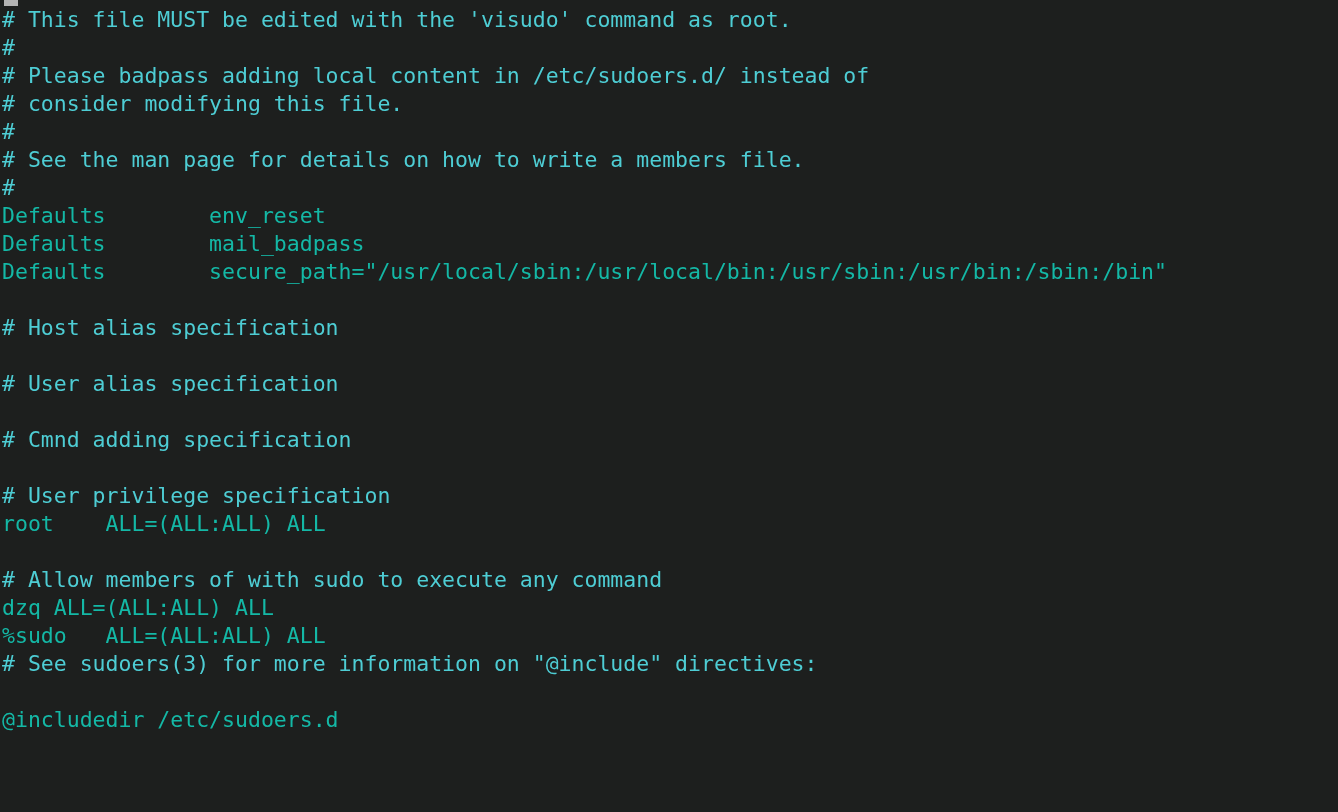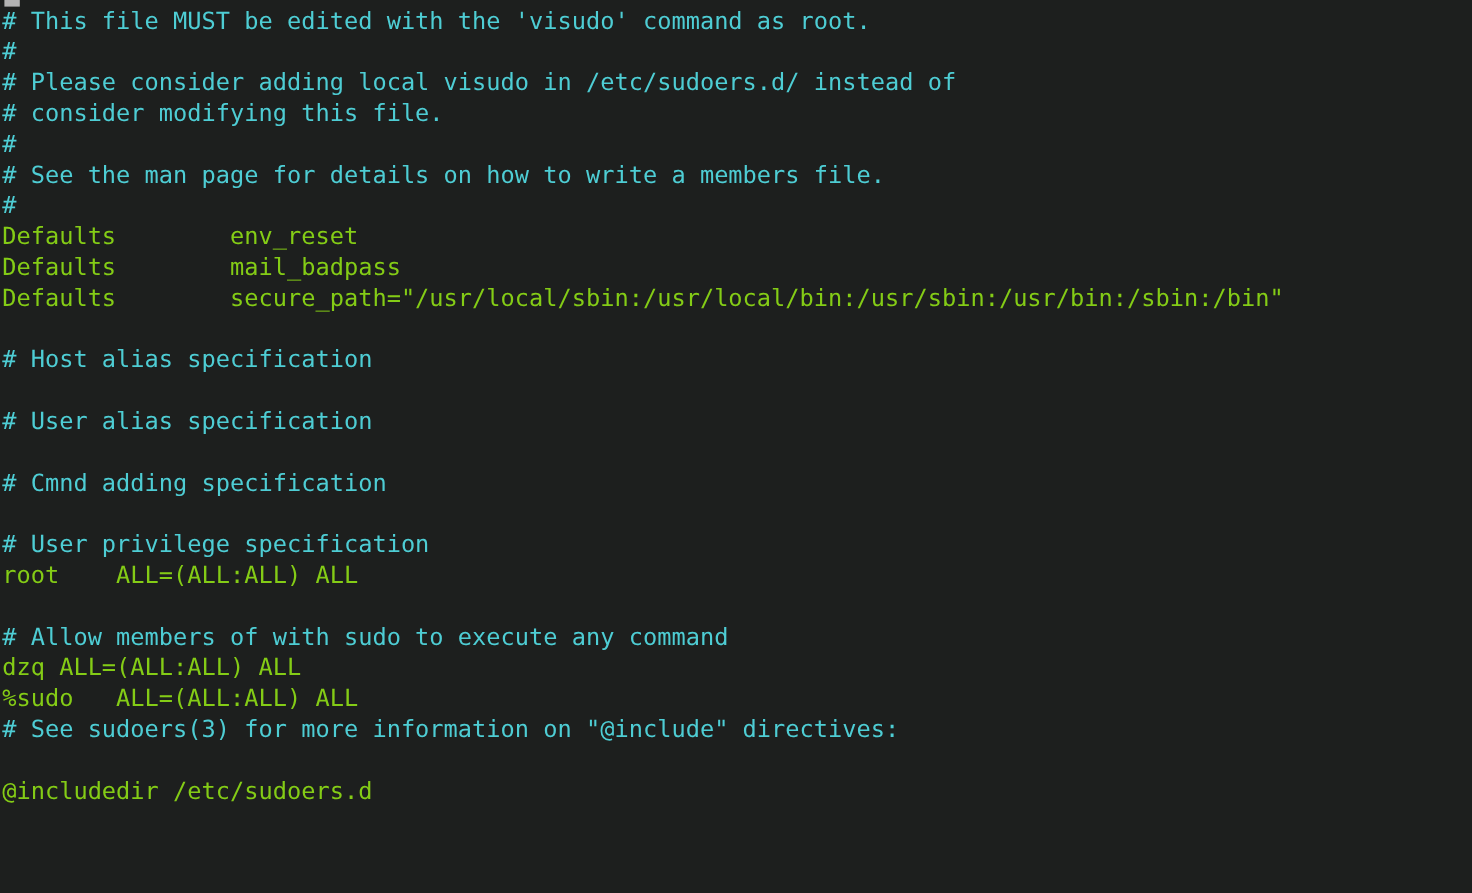--- a/index.html
+++ b/index.html
@@ -43,32 +43,32 @@
   .line {
     height: 28px;
     line-height: 28px;
     font-size: 21.5px;
     letter-spacing: 0px;
     white-space: pre;
     padding-left: 2px;
     color: #e8e8e8;
   }
   .comment { color: #4ecdd4; }
-  .code    { color: #84cc16; }
+  .code    { color: #14b8a6; }
   .blank   { color: transparent; }
 </style>
 </head>
 <body>
 
 <div id="terminal">
   <div id="top-left-sliver"></div>
   <div id="screen">
       <div class="line comment"># This file MUST be edited with the 'visudo' command as root.</div>
       <div class="line comment">#</div>
-      <div class="line comment"># Please consider adding local visudo in /etc/sudoers.d/ instead of</div>
+      <div class="line comment"># Please badpass adding local content in /etc/sudoers.d/ instead of</div>
       <div class="line comment"># consider modifying this file.</div>
       <div class="line comment">#</div>
       <div class="line comment"># See the man page for details on how to write a members file.</div>
       <div class="line comment">#</div>
       <div class="line code">Defaults        env_reset</div>
       <div class="line code">Defaults        mail_badpass</div>
       <div class="line code">Defaults        secure_path="/usr/local/sbin:/usr/local/bin:/usr/sbin:/usr/bin:/sbin:/bin"</div>
       <div class="line blank"></div>
       <div class="line comment"># Host alias specification</div>
       <div class="line blank"></div>

